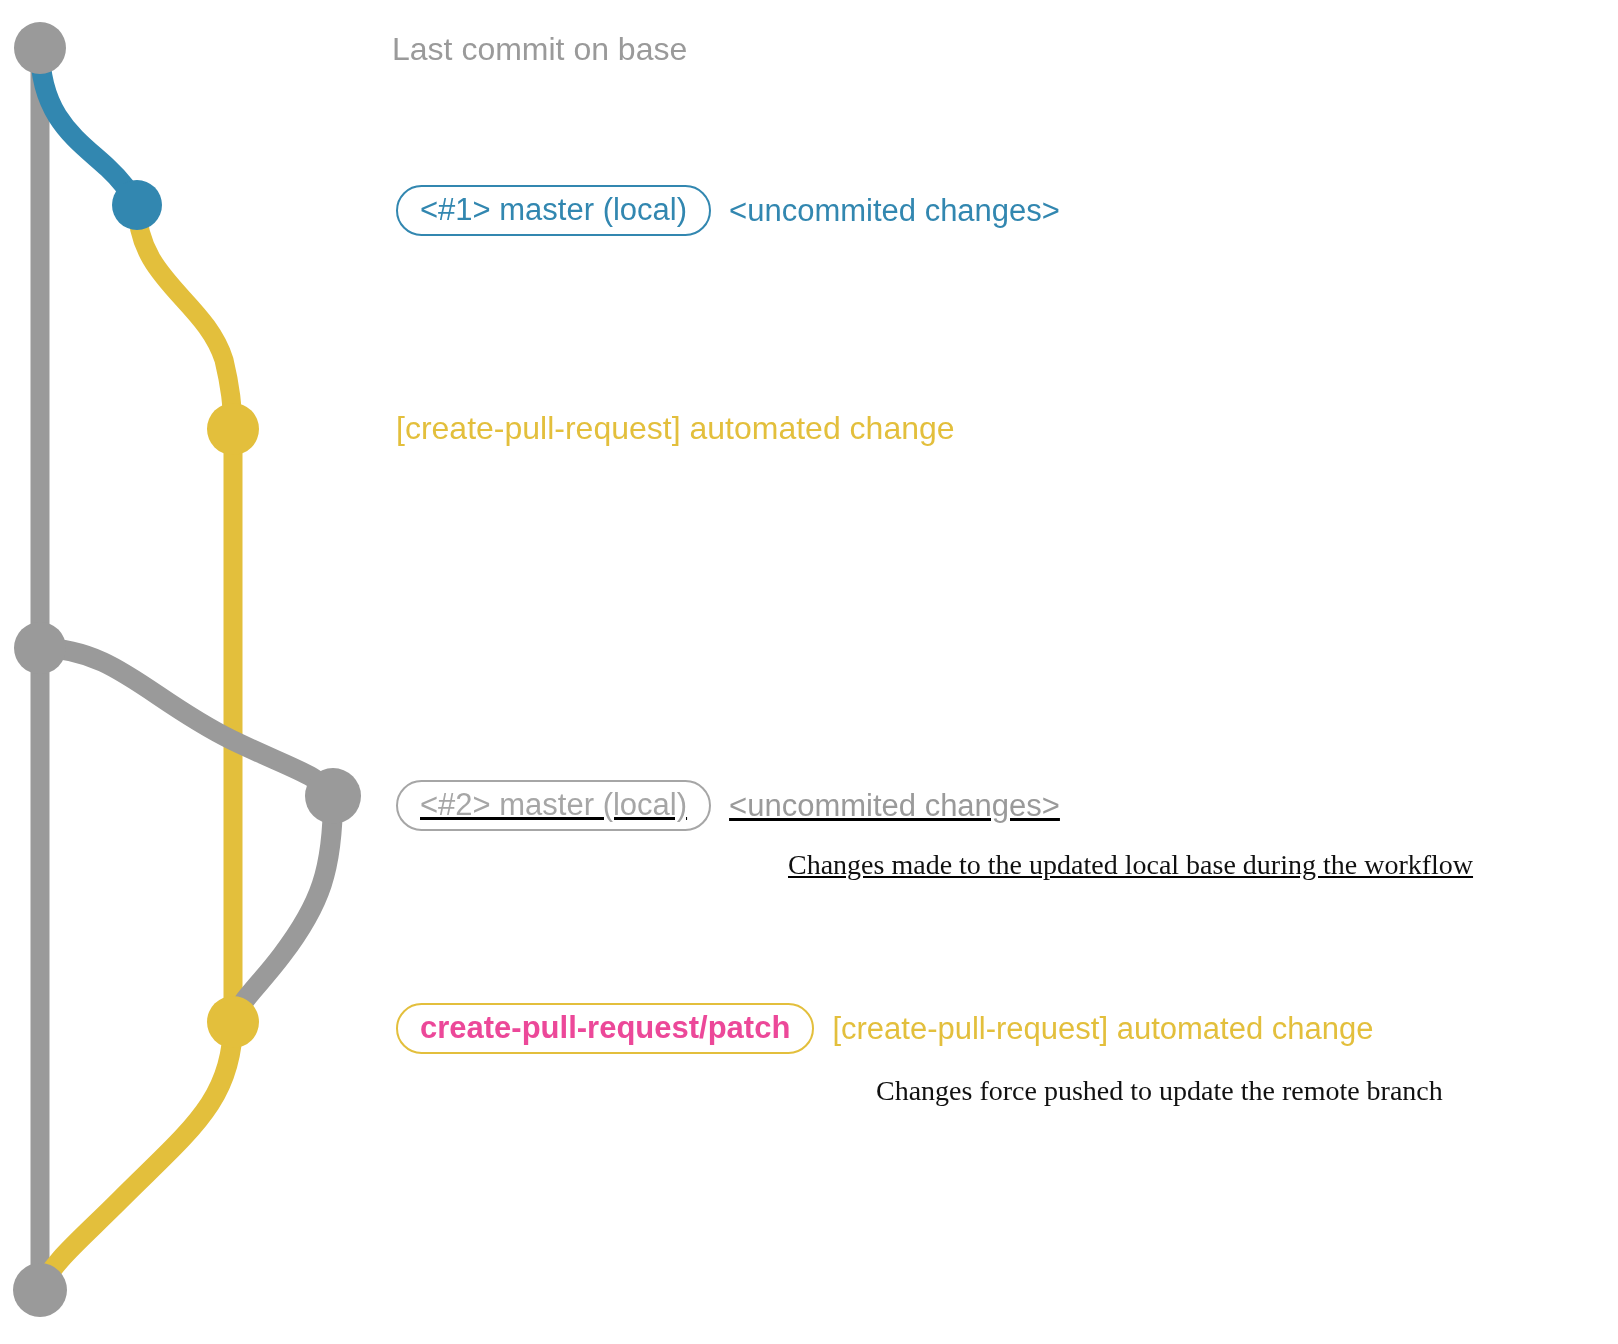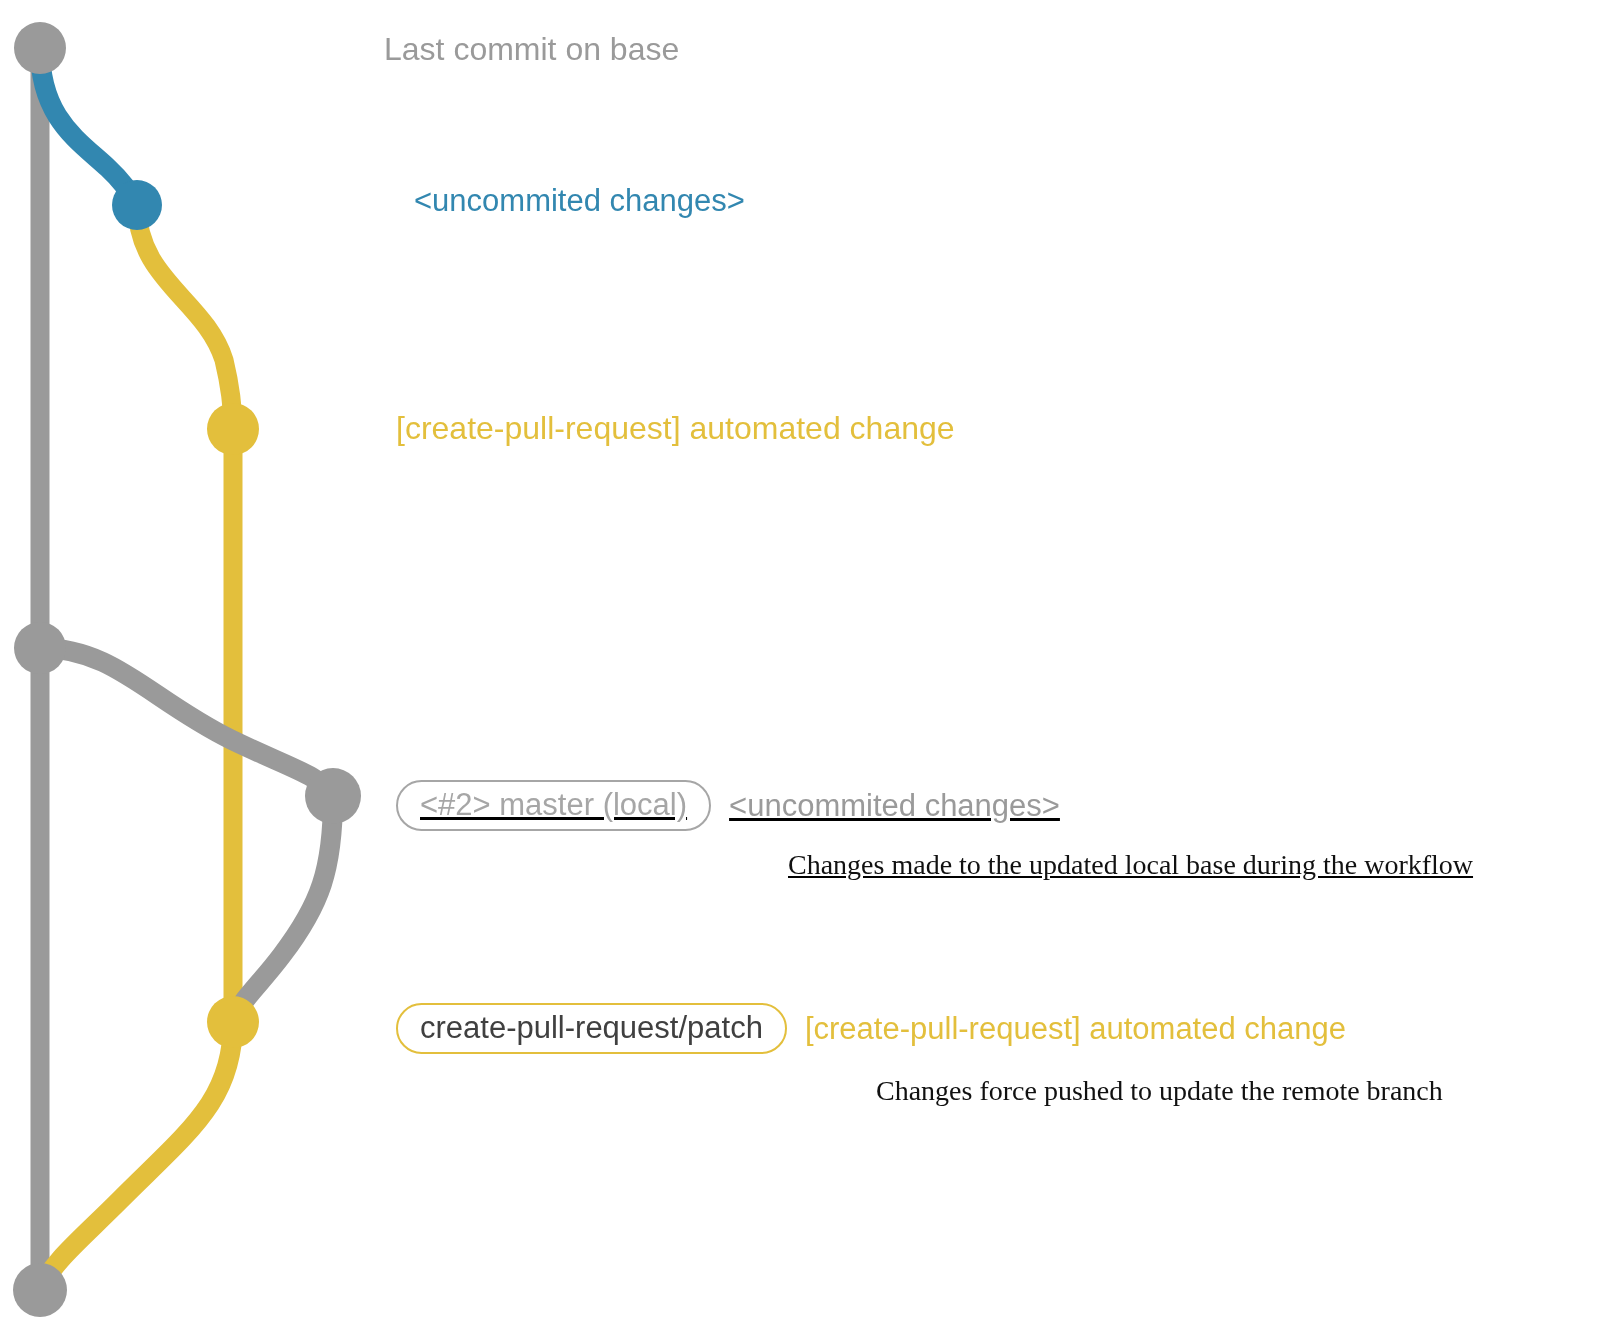--- a/index.html
+++ b/index.html
@@ -50,21 +50,21 @@
     border: 2px solid #9a9a9a;
     border-radius: 26px;
     padding: 7px 22px 9px 22px;
     font-size: 31px;
     line-height: 1;
     color: #9a9a9a;
     background: #ffffff;
     font-family: "Liberation Sans", sans-serif;
   }
   .badge.blue  { border-color: #3287b0; color: #3287b0; }
-  .badge.yellow{ border-color: #e3bf3c; color: #404040; }
+  .badge.yellow{ border-color: #e3bf3c; color: #ec4899; font-weight: bold; }
   .badge.gray  { border-color: #a6a6a6; color: #a6a6a6; }
 
   .commit-msg {
     font-size: 31px;
     line-height: 1;
     margin-left: 18px;
     white-space: nowrap;
     font-family: "Liberation Sans", sans-serif;
   }
   .commit-msg.blue   { color: #3287b0; }
@@ -112,28 +112,29 @@
   <circle cx="137" cy="205" r="25" fill="#3287b0"></circle>
   <circle cx="233" cy="429" r="26" fill="#e3bf3c"></circle>
   <circle cx="40" cy="648" r="26" fill="#9a9a9a"></circle>
   <circle cx="333" cy="796" r="28" fill="#9a9a9a"></circle>
   <circle cx="233" cy="1022" r="26" fill="#e3bf3c"></circle>
   <circle cx="40" cy="1290" r="27" fill="#9a9a9a"></circle>
 </svg>
 
 <div class="annotations">
 
-  <div class="row" style="left:384px; top:33px;">
+  <div class="row" style="left:392px; top:33px;">
     <div class="row-main">
       <span class="plain-msg">Last commit on base</span>
     </div>
   </div>
 
   <div class="row" style="left:396px; top:185px;">
     <div class="row-main">
+      <span class="badge blue">&lt;#1&gt; master (local)</span>
       <span class="commit-msg blue">&lt;uncommited changes&gt;</span>
     </div>
   </div>
 
   <div class="row" style="left:396px; top:412px;">
     <div class="row-main">
       <span class="plain-msg yellow">[create-pull-request] automated change</span>
     </div>
   </div>
 

